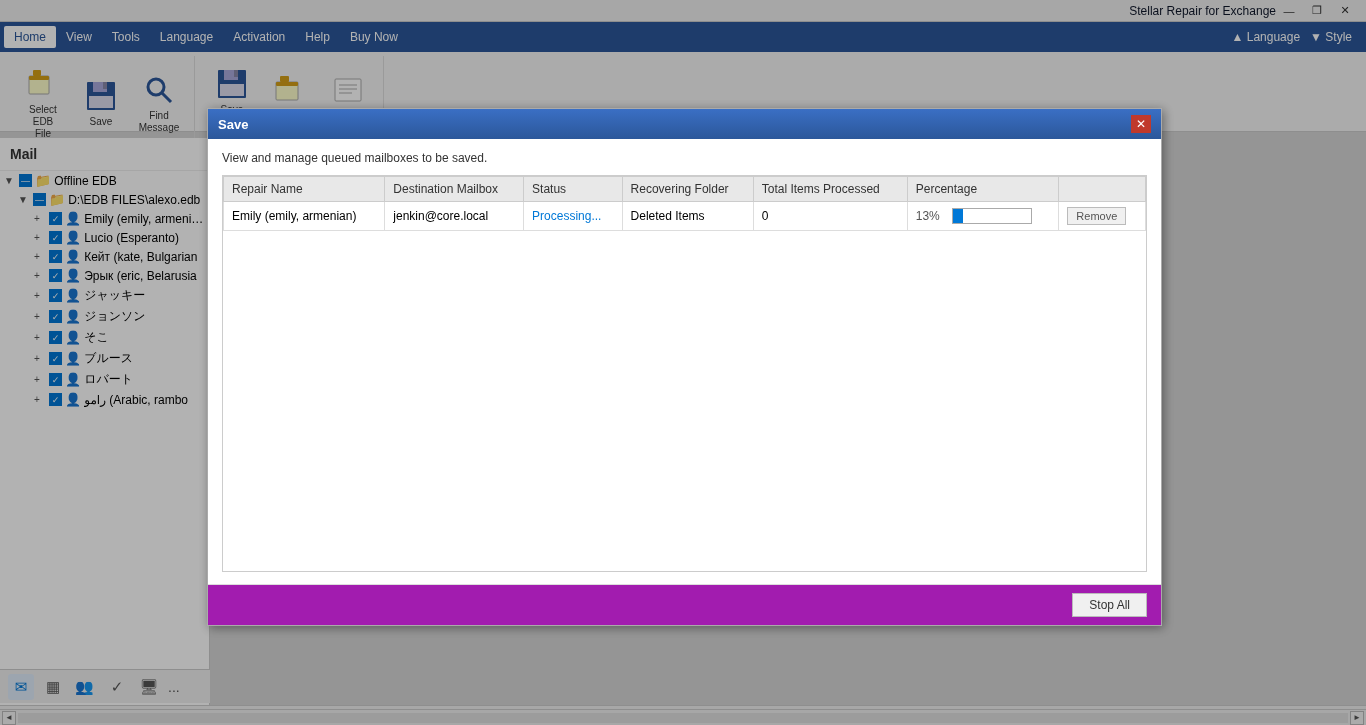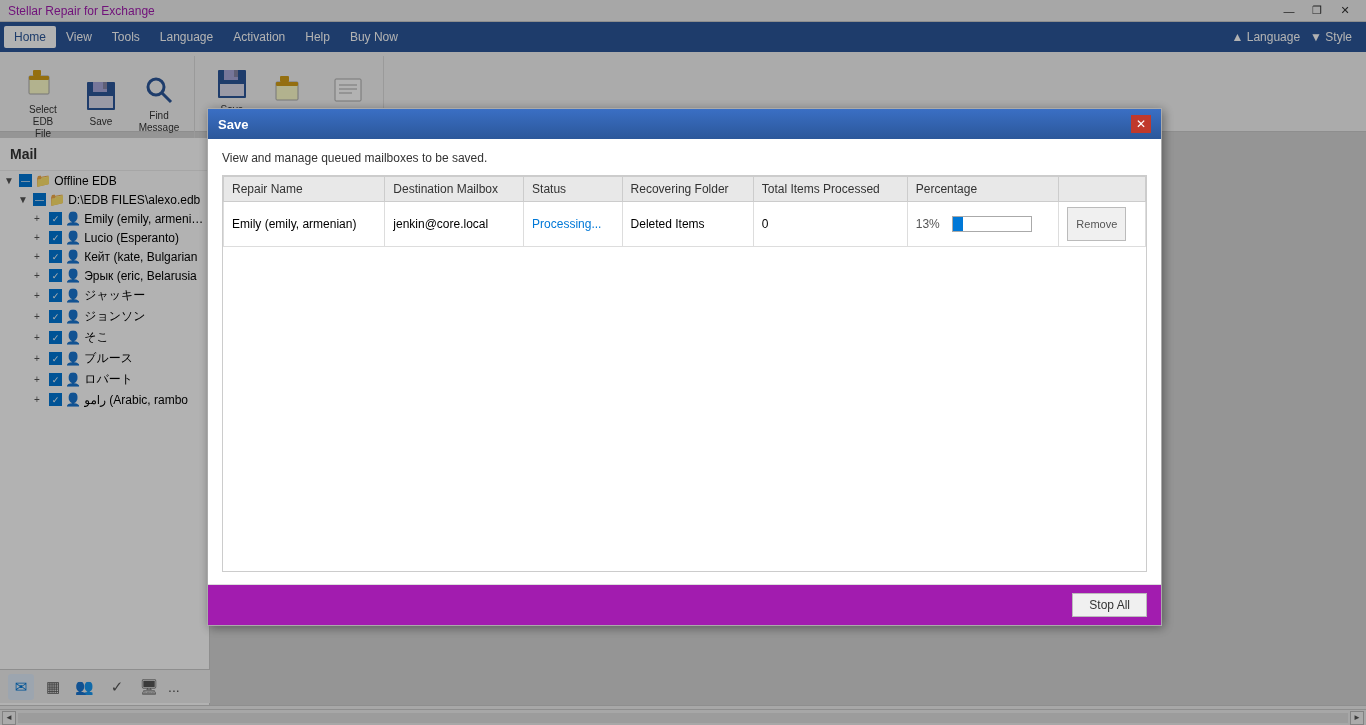--- a/index.html
+++ b/index.html
@@ -8,21 +8,21 @@
     
     .title-bar {
       background: #f0f0f0;
       height: 22px;
       display: flex;
       align-items: center;
       justify-content: space-between;
       padding: 0 8px;
       border-bottom: 1px solid #ccc;
     }
-    .title-bar-text { font-size: 12px; color: #a21caf; flex: 1; text-align: left; }
+    .title-bar-text { font-size: 12px; color: #0f172a; flex: 1; text-align: right; }
     .title-bar-controls { display: flex; gap: 2px; }
     .title-btn { width: 26px; height: 18px; border: none; background: transparent; cursor: pointer; font-size: 11px; color: #333; display: flex; align-items: center; justify-content: center; }
 
     
     .menu-bar {
       background: #2b579a;
       height: 30px;
       display: flex;
       align-items: center;
       padding: 0 4px;
@@ -228,21 +228,21 @@
       width: 80px;
       height: 16px;
       border: 1px solid #aaa;
       background: white;
     }
     .progress-bar-inner {
       height: 100%;
       background: #0078d7;
     }
     .remove-btn {
-      padding: 10px 8px;
+      padding: 2px 8px;
       background: #f0f0f0;
       border: 1px solid #bbb;
       cursor: pointer;
       font-size: 11px;
       color: #555;
     }
     .dialog-footer {
       padding: 8px 14px;
       display: flex;
       justify-content: flex-end;

